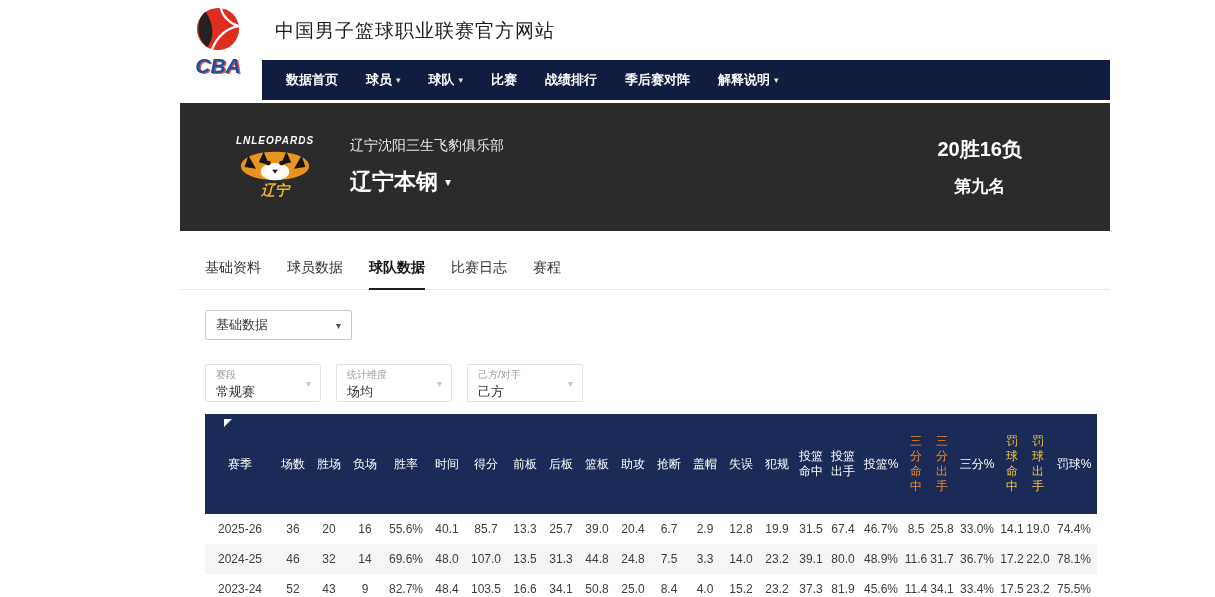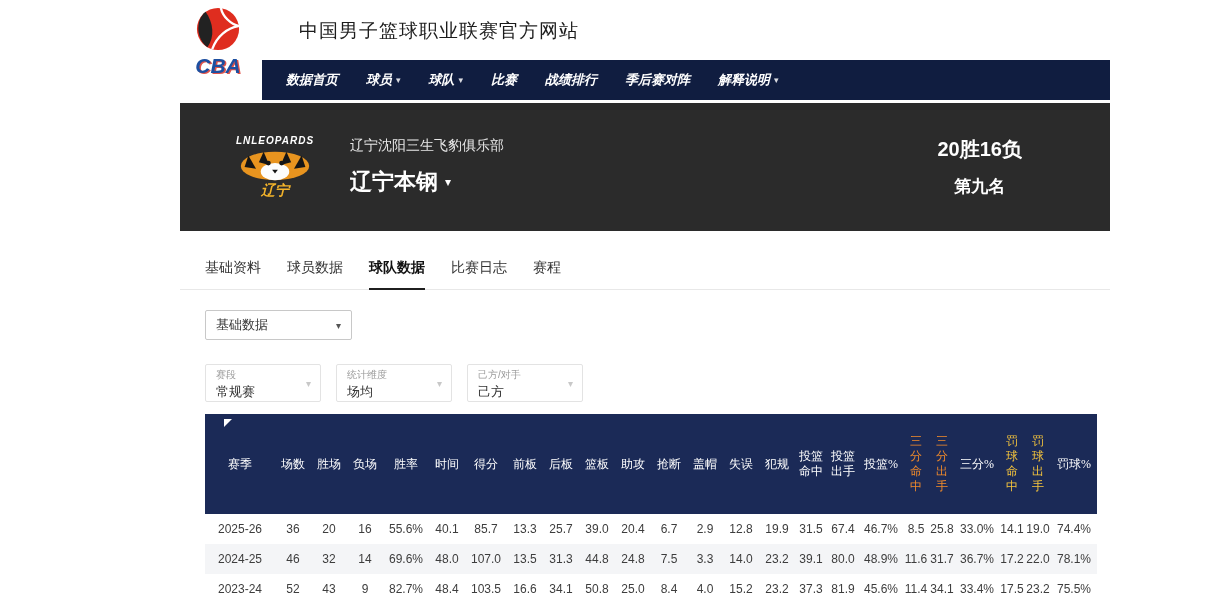--- a/index.html
+++ b/index.html
@@ -1,31 +1,31 @@
 <!DOCTYPE html>
 <html><head>
 <meta charset="utf-8">
 <style>
   * { margin:0; padding:0; box-sizing:content-box; }
   body { width:1215px; height:597px; overflow:hidden; background:#fff;
          font-family:"Liberation Sans","DejaVu Sans",sans-serif; position:relative; }
 
   
   .topbar { height:60px; background:#fff; position:relative; }
-  .site-title { position:absolute; left:299px; top:18px; font-size:19px; color:#1c1c1c; letter-spacing:1px;text-align:center; }
+  .site-title { position:absolute; left:275px; top:18px; font-size:19px; color:#1c1c1c; letter-spacing:1px;text-align:center; }
 
   
   .logo { position:absolute; left:178px; top:6px; width:80px; height:94px; background:#fff; z-index:10;
           display:flex; flex-direction:column; align-items:center; cursor:pointer; }
   .cba-text { font-size:21px; font-weight:bold; font-style:italic; color:#1d4fa0; line-height:1; margin-top:3px;
               text-shadow:1.5px 1px 0 rgba(216,39,28,.8);text-align:center; }
 
   
   .navbar { height:40px; margin-left:262px; width:848px; background:#101d40; display:flex; align-items:center; position:relative; }
-  .nav-item { color:#fff; font-size:13px; font-weight:bold; padding:0 14px; height:40px; display:flex; align-items:center; cursor:pointer; white-space:nowrap;font-style:italic; }
+  .nav-item { color:#fff; font-size:13px; font-weight:bold; padding:0 14px; height:40px; display:flex; align-items:center; cursor:pointer; white-space:nowrap; }
   .nav-item:first-child { margin-left:10px; }
   .nav-caret { font-size:9px; margin-left:4px; opacity:.85; }
   .search-box { position:absolute; right:36px; top:8px; width:214px; height:24px; background:#fff; display:flex; align-items:center; border-radius:1px; }
   .search-input { flex:1; border:none; outline:none; font-size:11px; padding:0 8px; color:#333; background:transparent; font-family:inherit; }
   .search-input::placeholder { color:#999; }
   .search-btn { width:28px; height:24px; display:flex; align-items:center; justify-content:center; cursor:pointer; }
 
   
   .banner { margin:3px 0 0 180px; width:930px; height:128px; background:#2b2b2b; position:relative;
             display:flex; align-items:center; color:#fff; }
@@ -56,21 +56,21 @@
   .filter-label { font-size:10px; color:#9a9a9a; line-height:1; }
   .filter-value { font-size:13px; color:#333; margin-top:3px; }
   .filter-caret { position:absolute; right:9px; top:50%; transform:translateY(-50%); color:#c8c8c8; font-size:10px; }
 
   .history-link { text-align:right; padding-right:40px; margin-top:14px; font-size:12.5px; color:#3d87f5; cursor:pointer; }
 
   
   .stats { margin:12px 0 0 25px; border-collapse:collapse; table-layout:fixed; width:892px; }
   .stats th, .stats td { box-sizing:border-box; }
   .stats th { background:#1b2a57; color:#fff; font-weight:400; font-size:12px; height:56px; vertical-align:middle;
-              text-align:center; padding:2px 2px; line-height:1.25; position:relative; cursor:pointer;font-family:Liberation Serif, serif; }
+              text-align:center; padding:2px 2px; line-height:1.25; position:relative; cursor:pointer; }
   .stats td { font-size:12px; color:#3d3d3d; text-align:center; height:30px; padding:0 1px; white-space:nowrap; overflow:hidden; }
   .stats tbody tr:nth-child(even) { background:#f4f5f7; }
   .stats th:nth-child(n+2) { width:36px; }
   .stats th:nth-child(1)  { width:70px; }
   .stats th:nth-child(5)  { width:46px; }
   .stats th:nth-child(7)  { width:42px; }
   .stats th:nth-child(16) { width:32px; }
   .stats th:nth-child(17) { width:32px; }
   .stats th:nth-child(18) { width:44px; }
   .stats th:nth-child(19) { width:26px; padding:2px 7px; }

